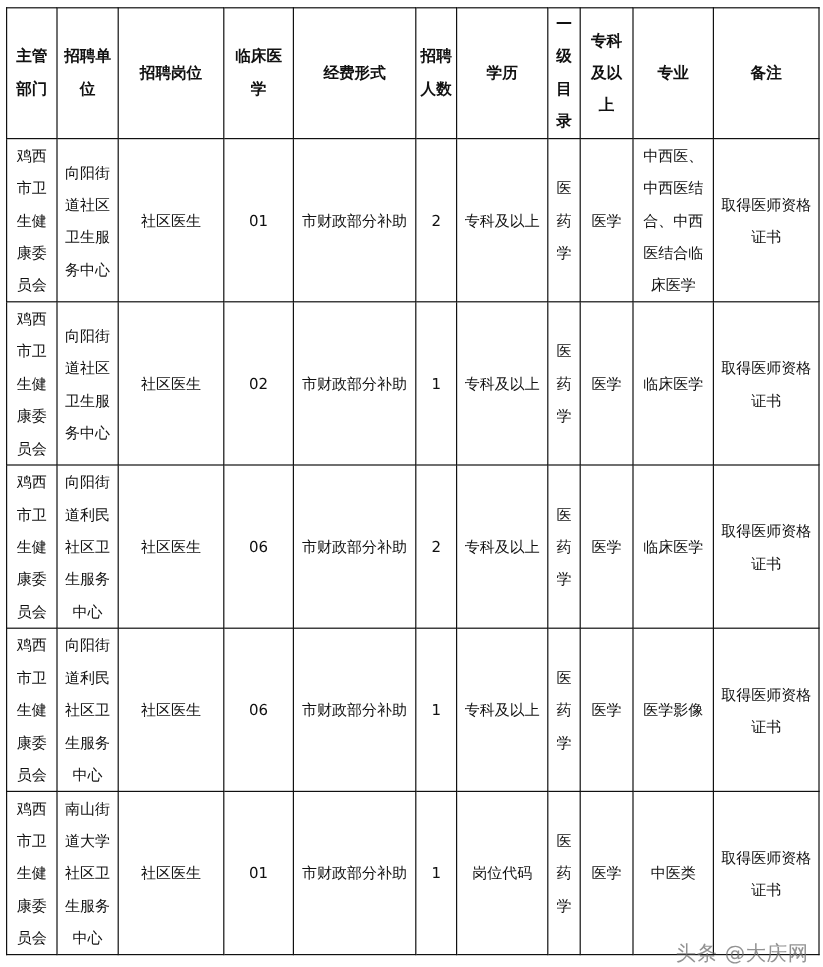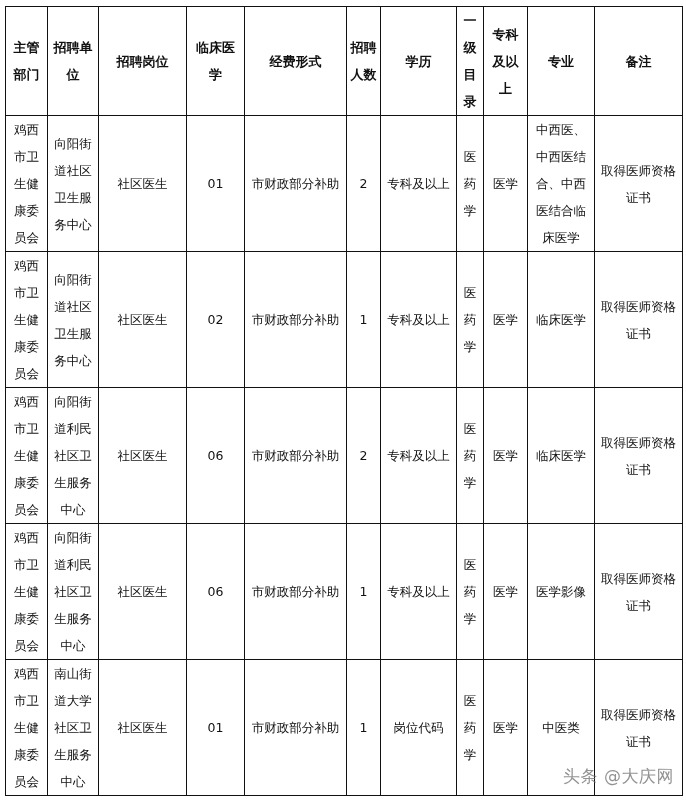--- a/index.html
+++ b/index.html
@@ -6,21 +6,21 @@
   body { width: 686px; height: 806px; position: relative; overflow: hidden;
          font-family: "DejaVu Sans", "Liberation Sans", sans-serif; color: #111; }
   table.recruit { position: absolute; left: 5px; top: 6px; border-collapse: collapse;
                   table-layout: fixed; width: 677px; }
   table.recruit td, table.recruit th { border: 1.5px solid #111; padding: 0 3px;
                   font-size: 12.5px; line-height: 27px; text-align: center; vertical-align: middle;
                   word-break: break-all; }
   table.recruit th { font-weight: bold; font-size: 13px; line-height: 27px; height: 108px; }
   table.recruit td { height: 135px; font-weight: normal; }
   th.left, td.left { text-align: left; padding-left: 4px; }
-  .watermark { position: absolute; right: 12px; bottom: 18px; font-size: 17px;
+  .watermark { position: absolute; right: 12px; bottom: 0; font-size: 17px;
                color: rgba(110,110,110,0.75); letter-spacing: 0.5px; }
 </style>
 </head>
 <body>
 
 <table class="recruit">
   <colgroup>
     <col style="width:42px">
       <col style="width:51px">
       <col style="width:88px">

